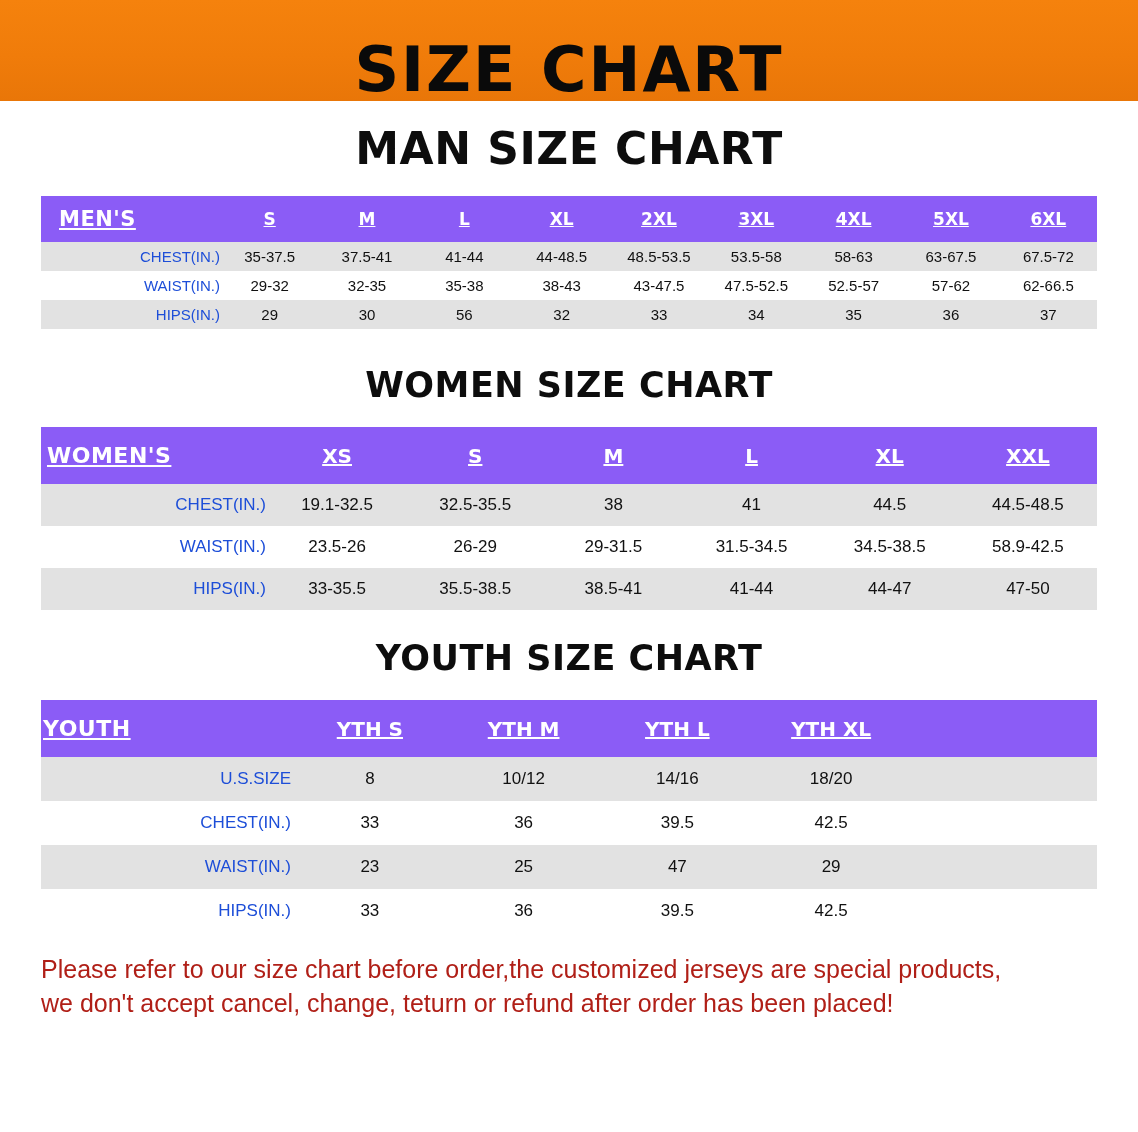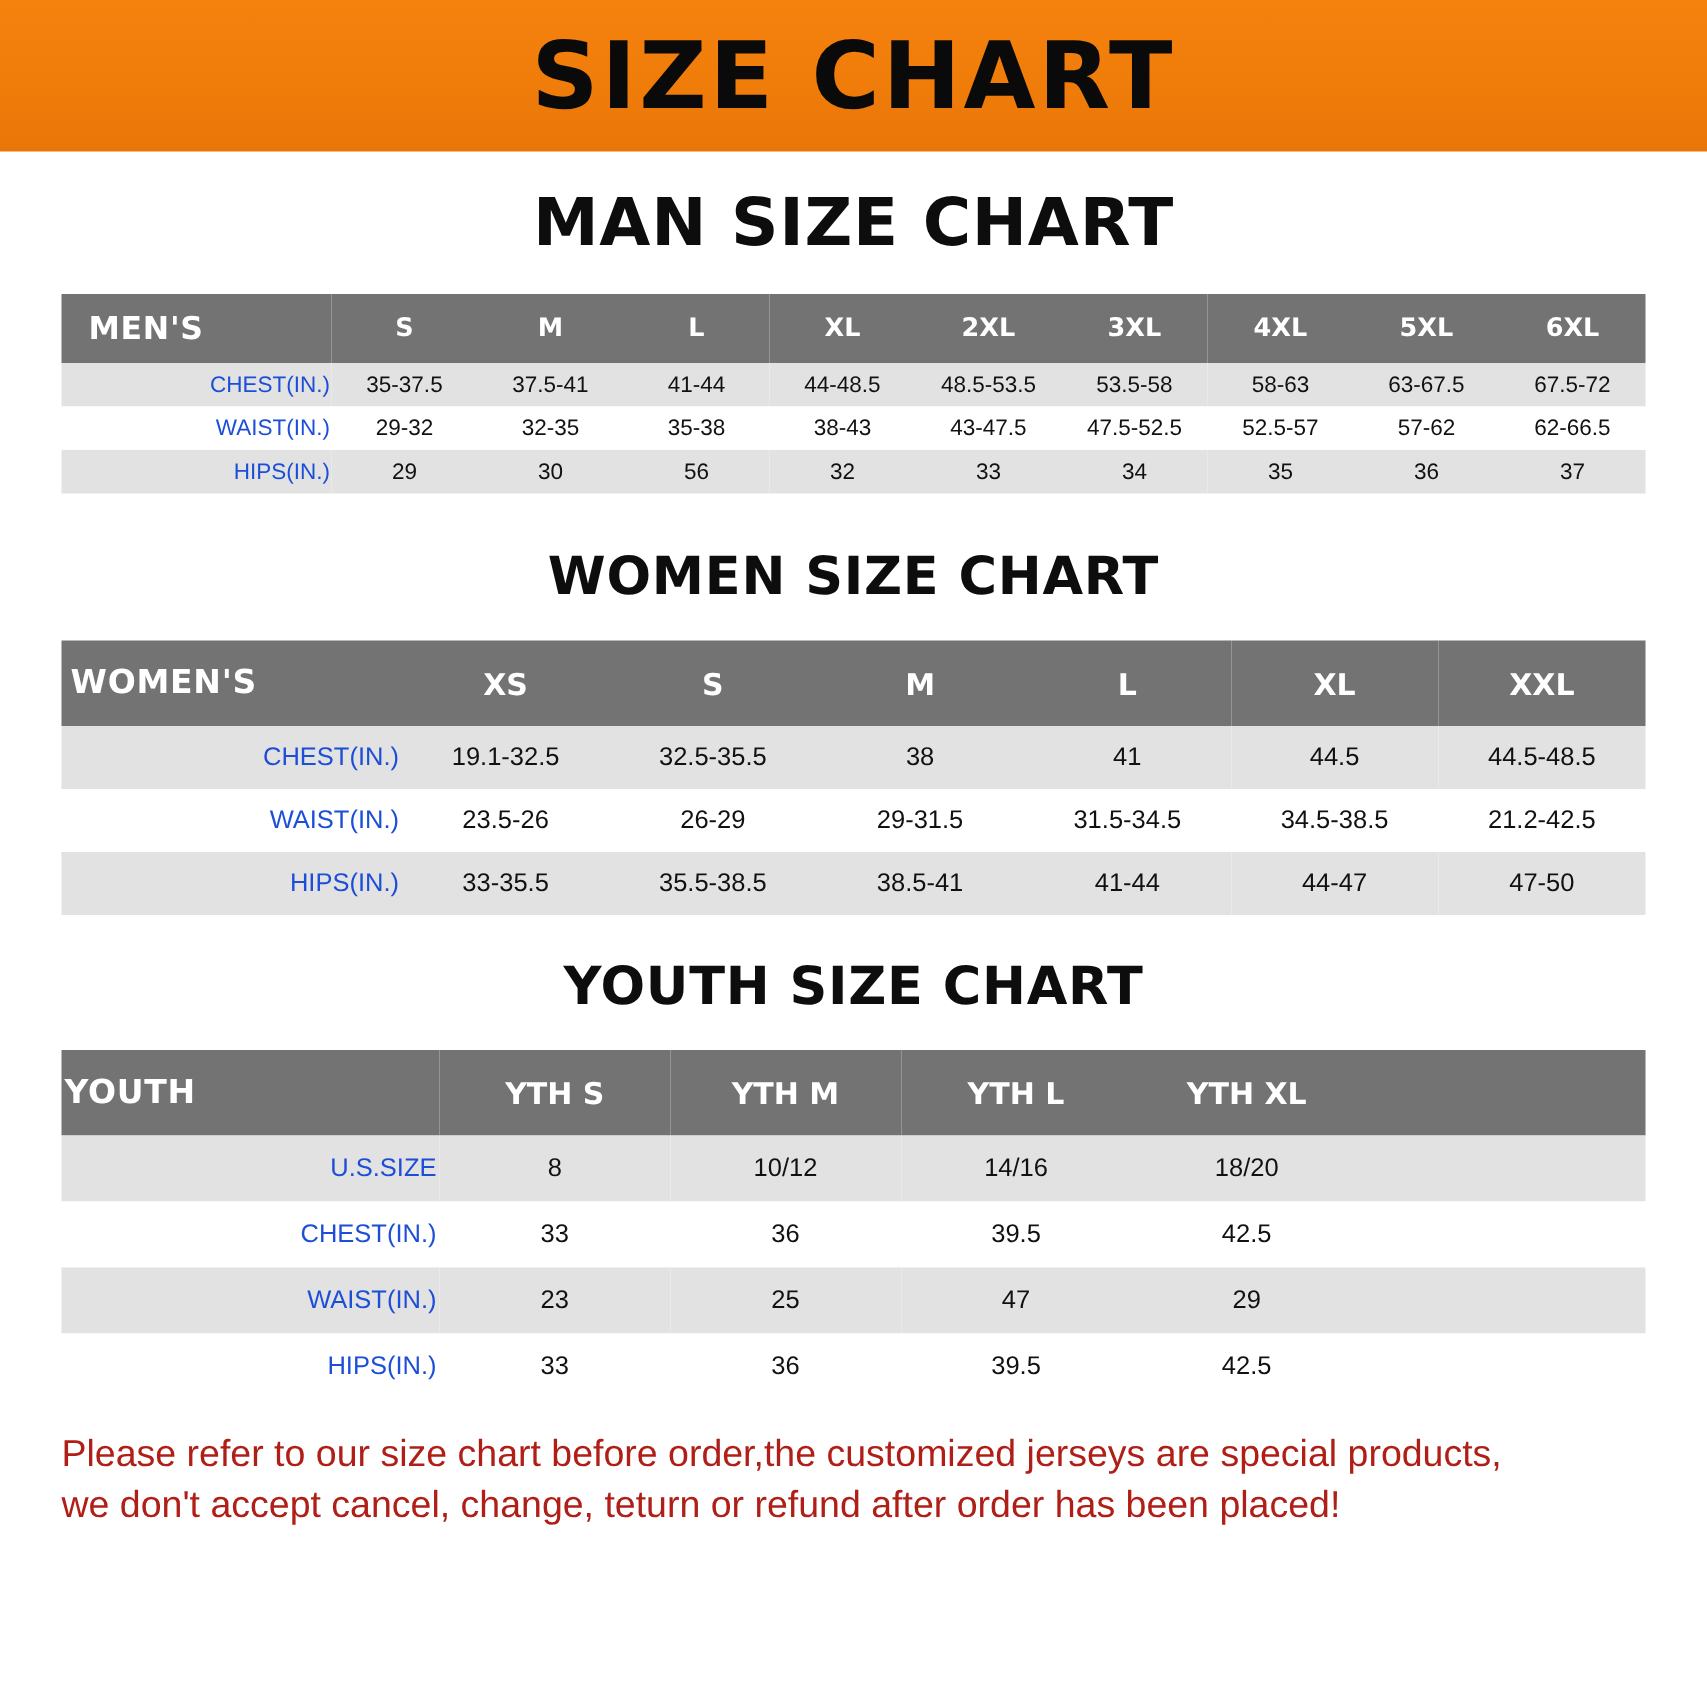--- a/index.html
+++ b/index.html
@@ -12,21 +12,21 @@
     background: #ffffff;
     font-family: "Liberation Sans", sans-serif;
     overflow: hidden;
   }
 
   
   .banner {
     height: 101px;
     background: linear-gradient(180deg, #f5820d 0%, #f07c0a 55%, #e97608 100%);
     display: flex;
-    align-items: center;
+    align-items: flex-end;
     justify-content: center;
   }
   .banner-title {
     font-family: "DejaVu Sans", sans-serif;
     font-weight: bold;
     font-size: 62px;
     letter-spacing: 2px;
     color: #0a0a0a;
     line-height: 1;
   }
@@ -47,27 +47,28 @@
   .table-wrap {
     margin: 0 auto;
     width: 1056px;
   }
   table.size-table {
     width: 100%;
     border-collapse: collapse;
     table-layout: fixed;
   }
   table.size-table thead th {
-    background: #737373;
+    background: #8b5cf6;
     color: #ffffff;
     font-family: "DejaVu Sans", sans-serif;
     font-weight: bold;
     text-align: center;
     padding: 11px 2px;
     font-size: 19px;
+    text-decoration: underline;
   }
   table.size-table thead th.rowlabel {
     text-align: left;
     padding-left: 18px;
     font-size: 21px;
     letter-spacing: 0.5px;
   }
   table.size-table tbody td {
     text-align: center;
     font-size: 16px;
@@ -204,21 +205,21 @@
         <td>44.5</td>
         <td>44.5-48.5</td>
       </tr>
       <tr class="plain">
         <td class="rowlabel">WAIST(IN.)</td>
         <td>23.5-26</td>
         <td>26-29</td>
         <td>29-31.5</td>
         <td>31.5-34.5</td>
         <td>34.5-38.5</td>
-        <td>21.2-42.5</td>
+        <td>58.9-42.5</td>
       </tr>
       <tr class="shade">
         <td class="rowlabel">HIPS(IN.)</td>
         <td>33-35.5</td>
         <td>35.5-38.5</td>
         <td>38.5-41</td>
         <td>41-44</td>
         <td>44-47</td>
         <td>47-50</td>
       </tr>

